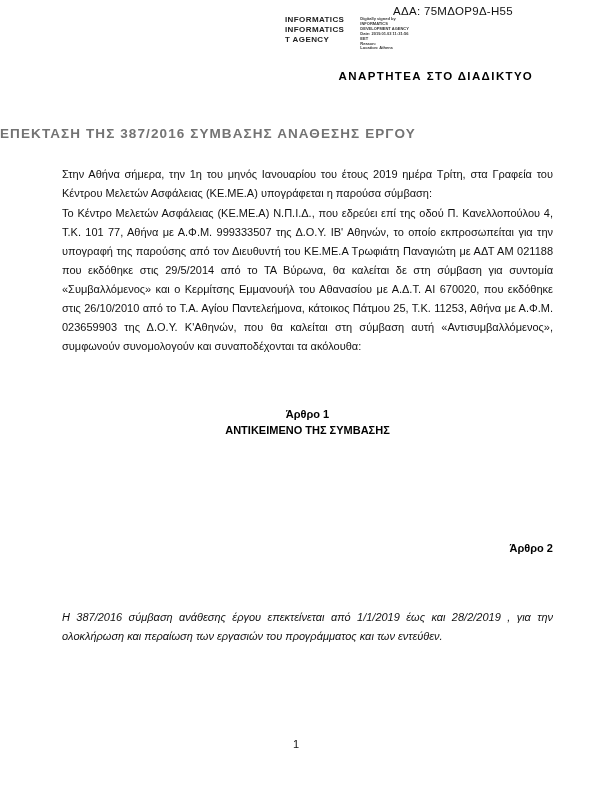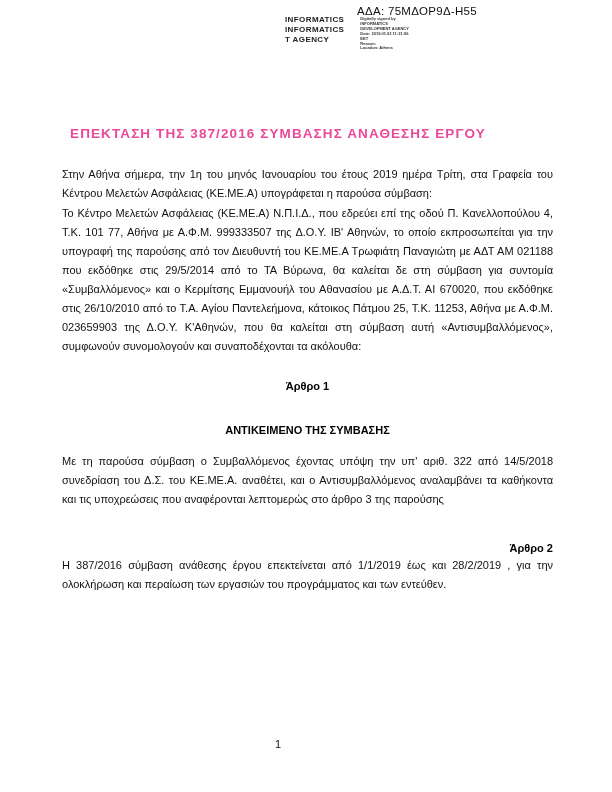--- a/index.html
+++ b/index.html
@@ -8,20 +8,21 @@
     background: #ffffff;
   }
   .page {
     position: relative;
     width: 556px;
     height: 792px;
     background: #ffffff;
     font-family: "Liberation Sans", sans-serif;
     color: #1a1a1a;
     overflow: hidden;
+    padding-left: 36px;
   }
 
   
   .ada {
     position: absolute;
     top: 5px;
     right: 79px;
     font-size: 11.5px;
     color: #111;
     letter-spacing: 0.3px;
@@ -63,55 +64,55 @@
     color: #000;
   }
 
   
   .doc-title {
     position: absolute;
     top: 126px;
     left: 0;
     right: 0;
     margin: 0;
-    text-align: center;
+    text-align: left;
     font-weight: bold;
     font-size: 13.5px;
     letter-spacing: 1.1px;
-    color: #ec4899;
+    color: #737373;
   }
 
   
   .para {
     position: absolute;
     left: 62px;
     width: 491px;
     margin: 0;
     font-size: 11px;
     line-height: 19px;
     text-align: justify;
     color: #111;
   }
   .p-intro   { top: 165px; }
   .p-parties { top: 204px; }
   .p-art1    { top: 452px; }
-  .p-art2    { top: 556px; }
+  .p-art2    { top: 608px; font-style: italic; }
 
   
   .art-heading {
     position: absolute;
     left: 62px;
     width: 491px;
     margin: 0;
     text-align: center;
     font-size: 11px;
     font-weight: bold;
     color: #000;
   }
-  .h-art1     { top: 380px; }
+  .h-art1     { top: 408px; }
   .h-art1-sub { top: 424px; }
   .h-art2     { top: 542px; text-align: right; }
   .h-art2-sub { top: 564px; }
 
   
   .page-number {
     position: absolute;
     top: 738px;
     left: 0;
     right: 0;
@@ -137,32 +138,32 @@
       <div>Digitally signed by</div>
       <div>INFORMATICS</div>
       <div>DEVELOPMENT AGENCY</div>
       <div>Date: 2019.01.03 11:31:56</div>
       <div>EET</div>
       <div>Reason:</div>
       <div>Location: Athens</div>
     </div>
   </div>
 
+  <div class="notice">ΑΝΑΡΤΗΤΕΑ ΣΤΟ ΔΙΑΔΙΚΤΥΟ</div>
 
   <h1 class="doc-title">ΕΠΕΚΤΑΣΗ ΤΗΣ 387/2016 ΣΥΜΒΑΣΗΣ ΑΝΑΘΕΣΗΣ ΕΡΓΟΥ</h1>
 
   <p class="para p-intro">Στην Αθήνα σήμερα, την 1η του μηνός Ιανουαρίου του έτους 2019 ημέρα Τρίτη, στα Γραφεία του Κέντρου Μελετών Ασφάλειας (ΚΕ.ΜΕ.Α) υπογράφεται η παρούσα σύμβαση:</p>
 
   <p class="para p-parties">Το Κέντρο Μελετών Ασφάλειας (ΚΕ.ΜΕ.Α) Ν.Π.Ι.Δ., που εδρεύει επί της οδού Π. Κανελλοπούλου 4, Τ.Κ. 101 77, Αθήνα με Α.Φ.Μ. 999333507 της Δ.Ο.Υ. ΙΒ' Αθηνών, το οποίο εκπροσωπείται για την υπογραφή της παρούσης από τον Διευθυντή του ΚΕ.ΜΕ.Α Τρωφιάτη Παναγιώτη με ΑΔΤ ΑΜ 021188 που εκδόθηκε στις 29/5/2014 από το ΤΑ Βύρωνα, θα καλείται δε στη σύμβαση για συντομία «Συμβαλλόμενος» και ο Κερμίτσης Εμμανουήλ του Αθανασίου με Α.Δ.Τ. ΑΙ 670020, που εκδόθηκε στις 26/10/2010 από το Τ.Α. Αγίου Παντελεήμονα, κάτοικος Πάτμου 25, Τ.Κ. 11253, Αθήνα με Α.Φ.Μ. 023659903 της Δ.Ο.Υ. Κ'Αθηνών, που θα καλείται στη σύμβαση αυτή «Αντισυμβαλλόμενος», συμφωνούν συνομολογούν και συναποδέχονται τα ακόλουθα:</p>
 
   <h2 class="art-heading h-art1">Άρθρο 1</h2>
 
   <h3 class="art-heading h-art1-sub">ΑΝΤΙΚΕΙΜΕΝΟ ΤΗΣ ΣΥΜΒΑΣΗΣ</h3>
 
-  <p class="para p-art1">Με τη παρούσα σύμβαση ο Συμβαλλόμενος έχοντας υπόψη την υπ' αριθ. 322 από 14/5/2018 συνεδρίαση του Δ.Σ. του ΚΕ.ΜΕ.Α. αναθέτει, και ο Αντισυμβαλλόμενος αναλαμβάνει τα καθήκοντα και τις υποχρεώσεις που αναφέρονται λεπτομερώς στο άρθρο 3 της παρούσης</p>
 
   <h2 class="art-heading h-art2">Άρθρο 2</h2>
 
 
   <p class="para p-art2">Η 387/2016 σύμβαση ανάθεσης έργου επεκτείνεται από 1/1/2019 έως και 28/2/2019 , για την ολοκλήρωση και περαίωση των εργασιών του προγράμματος και των εντεύθεν.</p>
 
   <div class="page-number">1</div>
 
 </div>
 

